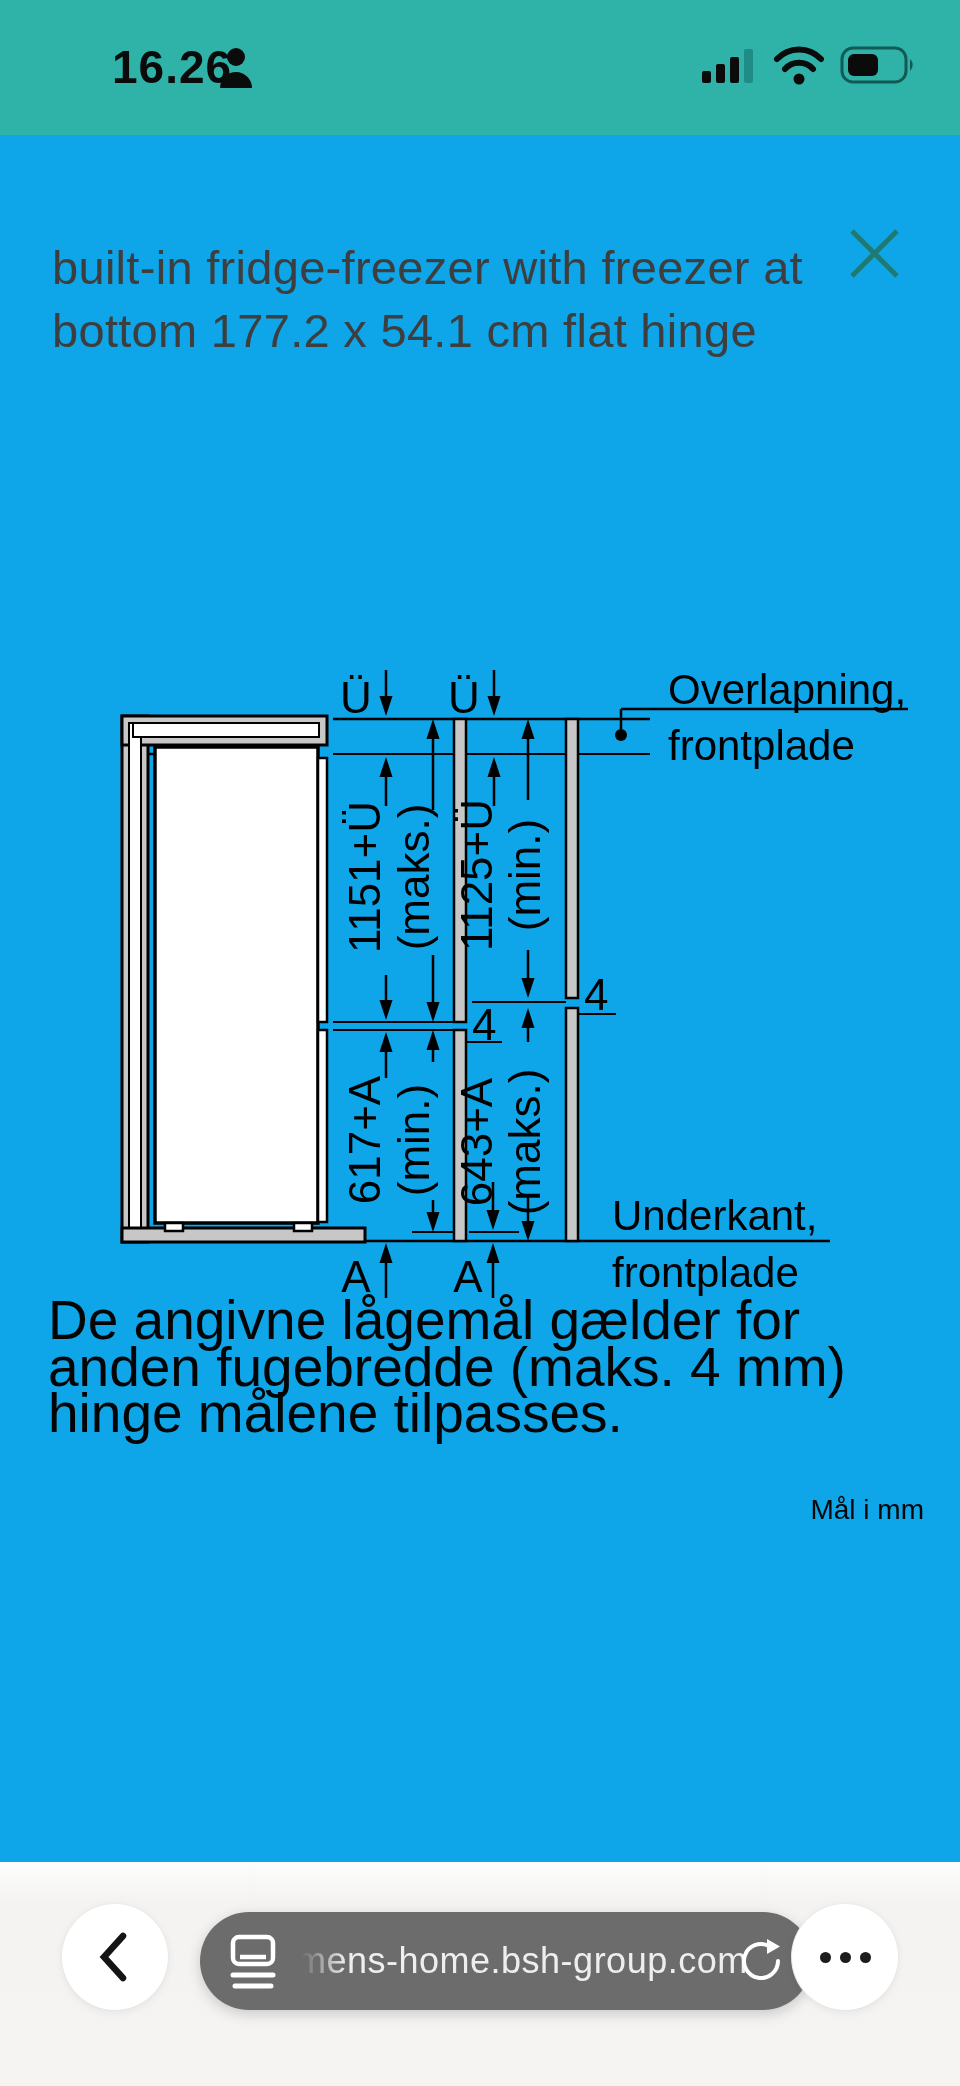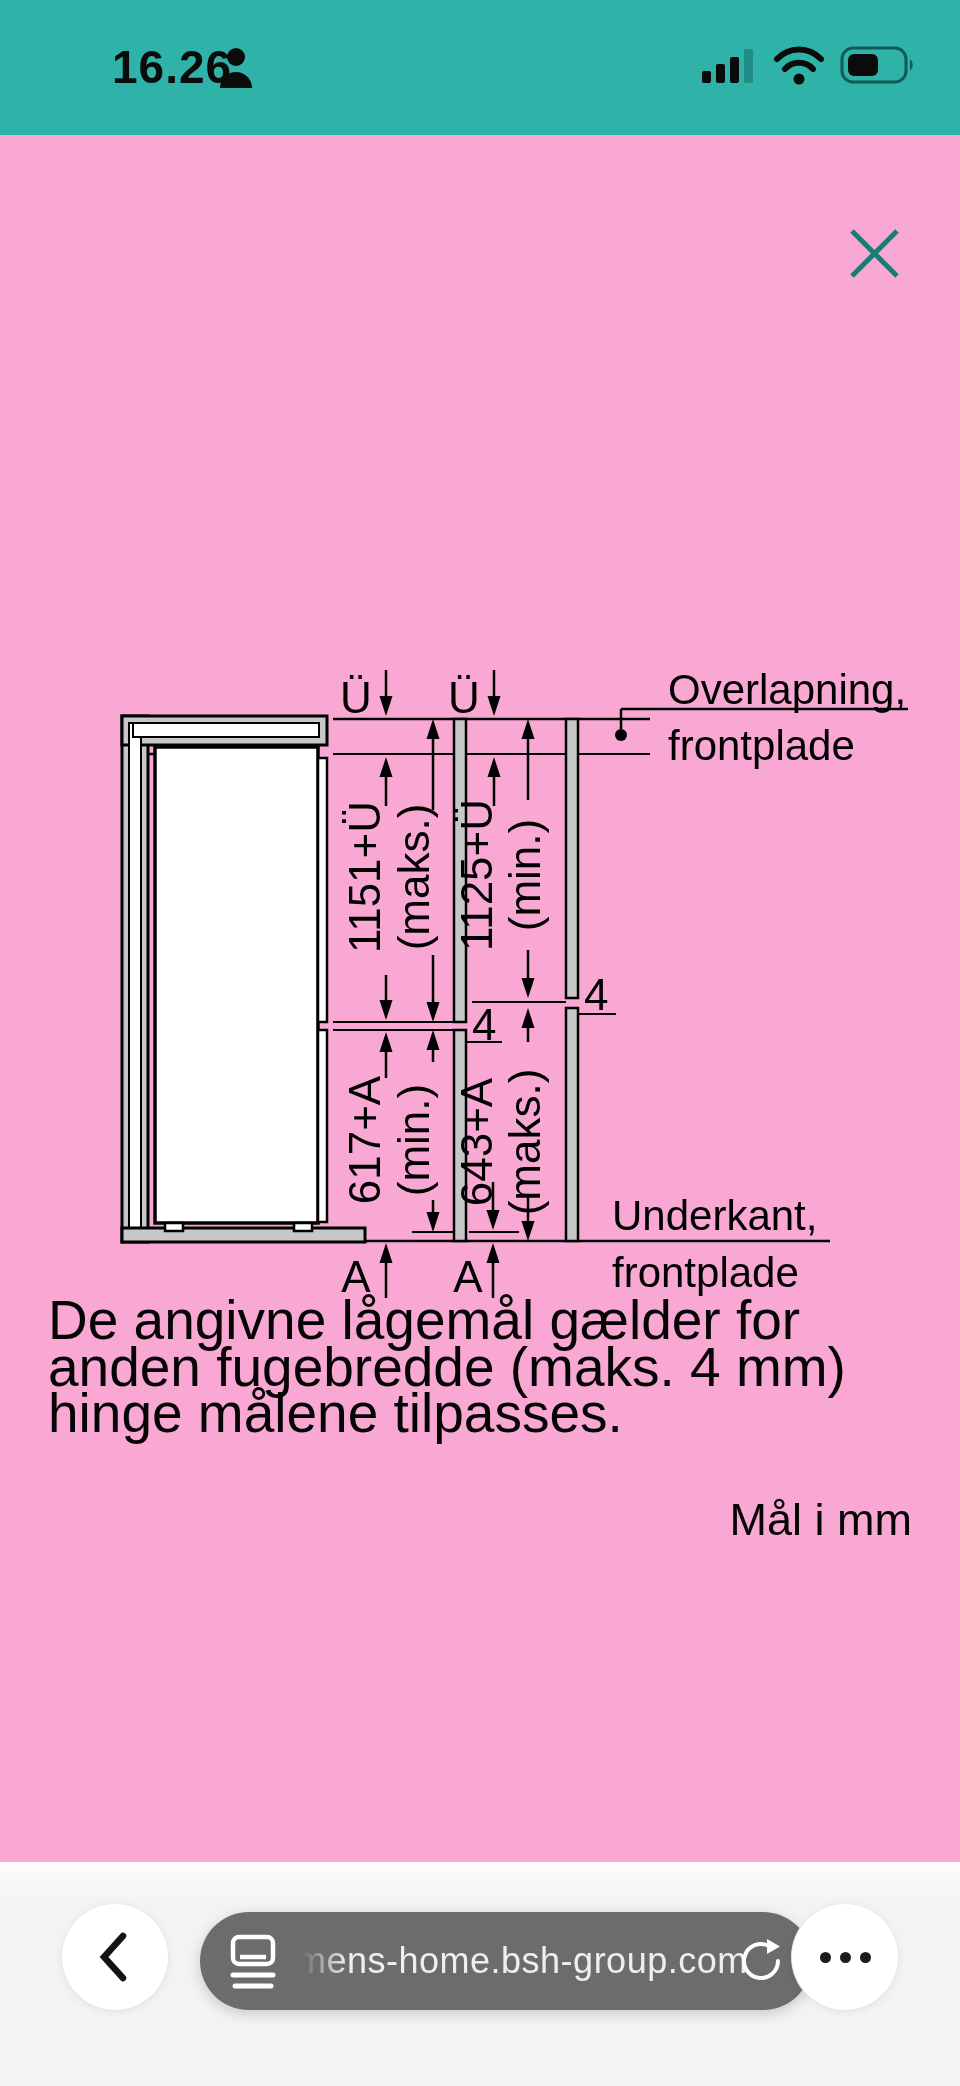--- a/index.html
+++ b/index.html
@@ -1,33 +1,33 @@
 <!DOCTYPE html>
 <html><head>
 <meta charset="utf-8">
 <style>
   html,body{margin:0;padding:0;background:#fff;}
   .screen{position:relative;width:960px;height:2086px;overflow:hidden;
-    font-family:"Liberation Sans","DejaVu Sans",sans-serif;background:#f9a8d4;}
+    font-family:"Liberation Sans","DejaVu Sans",sans-serif;background:#0ea5e9;}
   
   .statusbar{position:absolute;left:0;top:0;width:960px;height:135px;background:#2fb3a9;}
   .time{position:absolute;left:112px;top:40px;font-size:46px;font-weight:700;color:#0b0b0b;letter-spacing:1px;}
   .person-ic{position:absolute;left:218px;top:46px;}
   .sb-right{position:absolute;right:40px;top:44px;display:flex;align-items:center;gap:14px;}
   
   .title{position:absolute;left:52px;top:236px;width:760px;font-size:47px;line-height:63px;color:#3e3e3e;letter-spacing:.3px;}
   .closebtn{position:absolute;left:840px;top:218px;width:64px;height:64px;cursor:pointer;}
   
   .diagram{position:absolute;left:0;top:630px;}
   .diagram text{font-family:"Liberation Sans","DejaVu Sans",sans-serif;fill:#000;}
   .dtxt{font-size:44px;}
   .dtxt2{font-size:42px;}
   
   .note{position:absolute;left:48px;top:1297px;font-size:55px;line-height:46.5px;color:#050505;}
-  .units{position:absolute;right:48px;top:1494px;font-size:45px;color:#050505;}
+  .units{position:absolute;right:36px;top:1494px;font-size:28px;color:#050505;}
   
   .toolbar{position:absolute;left:0;top:1862px;width:960px;height:224px;
     background:linear-gradient(180deg,#fdfdfc 0%,#f4f3f2 18%,#f5f4f3 100%);}
   .circbtn{position:absolute;width:106px;height:106px;border-radius:50%;background:#fff;
     box-shadow:0 2px 10px rgba(0,0,0,.07),0 0 0 1px #f1f0ef;display:flex;align-items:center;justify-content:center;cursor:pointer;}
   .backbtn{left:62px;top:42px;}
   .morebtn{left:792px;top:42px;}
   .urlpill{position:absolute;left:200px;top:50px;width:612px;height:98px;border-radius:49px;background:#6d6c6c;
     box-shadow:0 4px 14px rgba(0,0,0,.18);cursor:text;}
   .url-reader{position:absolute;left:30px;top:22px;}
@@ -63,20 +63,24 @@
         <circle cx="27" cy="35" r="5.5" fill="#0b0b0b"></circle>
       </svg>
       <svg width="80" height="40" viewBox="0 0 80 40">
         <rect x="2" y="3" width="64" height="34" rx="11" fill="none" stroke="#115a55" stroke-width="3"></rect>
         <rect x="8" y="9" width="30" height="22" rx="6" fill="#0b0b0b"></rect>
         <path d="M70,14 a8,8 0 0 1 0,12 z" fill="#115a55"></path>
       </svg>
     </div>
   </div>
 
+  <div class="title">
+    <div>built-in fridge-freezer with freezer at</div>
+    <div>bottom 177.2 x 54.1 cm flat hinge</div>
+  </div>
   <svg class="closebtn" viewBox="0 0 64 64">
     <line x1="12" y1="13" x2="57" y2="58" stroke="#1d7a74" stroke-width="5"></line>
     <line x1="57" y1="13" x2="12" y2="58" stroke="#1d7a74" stroke-width="5"></line>
   </svg>
 
   <svg class="diagram" width="960" height="700" viewBox="0 630 960 700">
     <g stroke="#000" fill="none">
 
       <rect x="122" y="716" width="26" height="526" fill="#c7c7c7" stroke-width="3"></rect>
       <rect x="122" y="716" width="205" height="29" fill="#c7c7c7" stroke-width="3"></rect>

